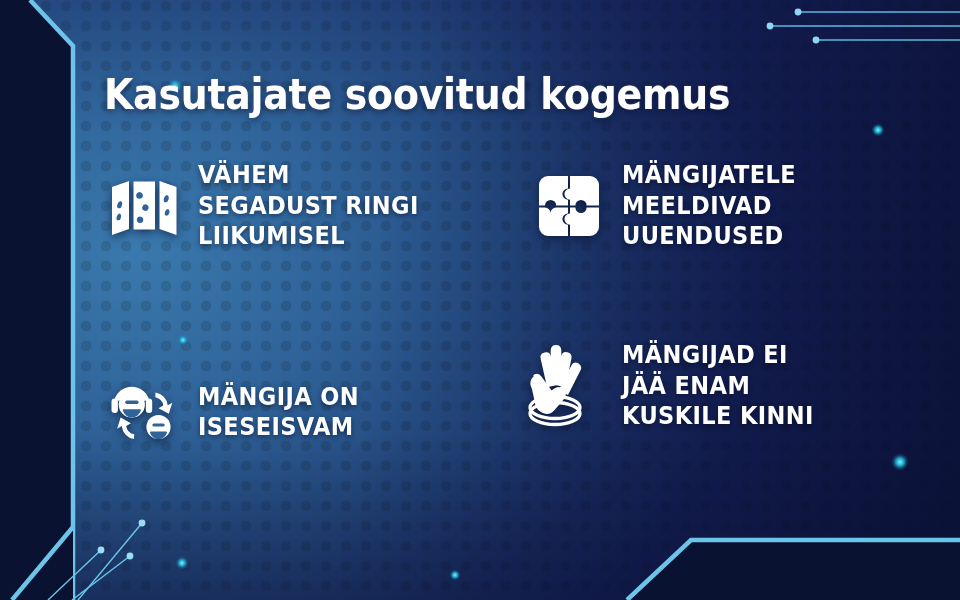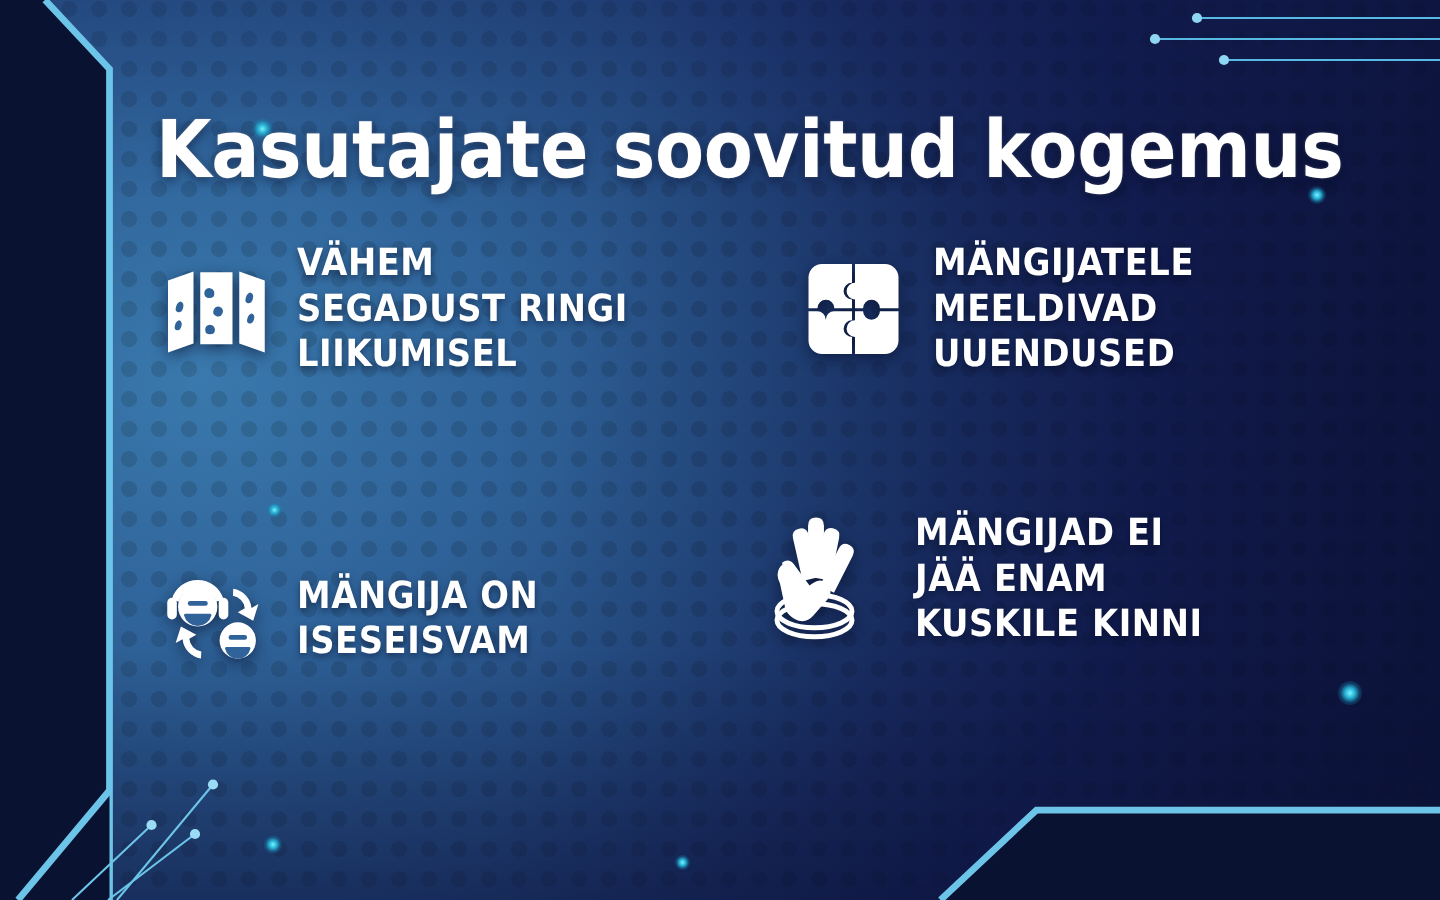--- a/index.html
+++ b/index.html
@@ -62,21 +62,21 @@
     border-radius: 50%;
     background: radial-gradient(circle, #7df2ff 0%, #29b6d8 28%, rgba(22,140,180,0.30) 58%, rgba(20,120,160,0) 100%);
     pointer-events: none;
   }
 
   
   .headline {
     position: absolute;
     left: 104px;
     top: 74px;
-    font-size: 53px;
+    font-size: 42px;
     line-height: 1;
     font-weight: 700;
     letter-spacing: -0.2px;
     color: #ffffff;
     font-family: "DejaVu Sans", sans-serif;
     font-stretch: condensed;
     text-shadow: 0 2px 7px rgba(3,10,34,0.55), 0 0 2px rgba(255,255,255,0.25);
     white-space: nowrap;
   }
 
@@ -114,21 +114,21 @@
     line-height: 1.22;
     letter-spacing: 0.4px;
     text-transform: uppercase;
     text-shadow: 0 2px 5px rgba(3,10,34,0.50);
     white-space: pre-line;
   }
 
   #f1 { left: 108px;  top: 160px; }
   #f2 { left: 532px;  top: 160px; }
   #f3 { left: 108px;  top: 350px; margin-top: 25px; }
-  #f4 { left: 500px;  top: 340px; gap: 24px; }
+  #f4 { left: 512px;  top: 340px; gap: 24px; }
 
   #f4 .ficon { width: 86px; height: 92px; }
 </style>
 </head>
 <body>
 
 <div id="stage">
 
   <div class="dots-dark"></div>
   <div class="dots"></div>

